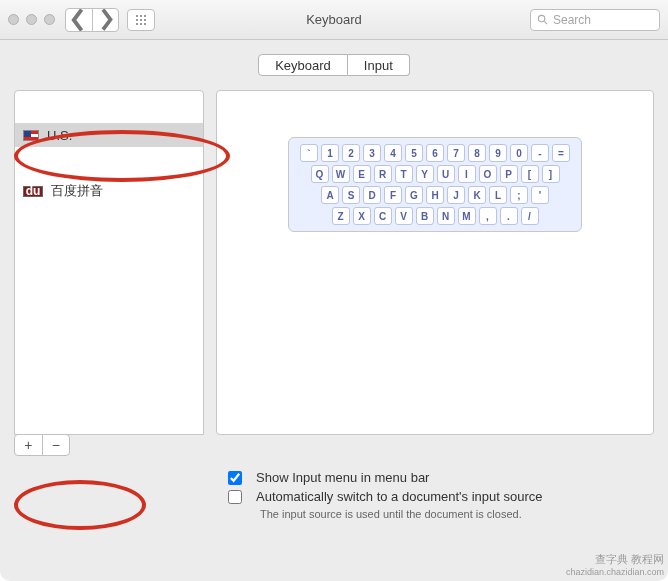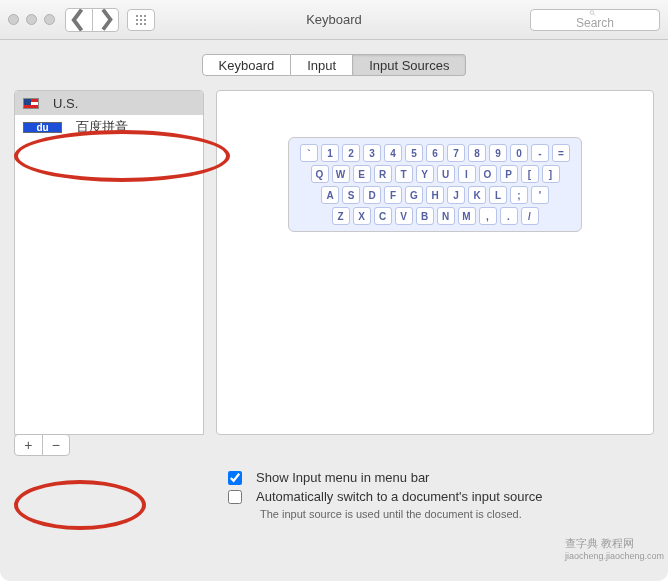--- a/index.html
+++ b/index.html
@@ -65,21 +65,21 @@
   text-align: center;
   font-size: 13px; color: #505050;
   pointer-events: none;
 }
 .search {
   margin-left: auto;
   width: 130px; height: 22px;
   border: 1px solid #c0c0c0; border-radius: 4px;
   background: #fff;
   display: flex; align-items: center; padding: 0 6px;
-  color: #a5a5a5; font-size: 12px; flex-direction: column;
+  color: #a5a5a5; font-size: 12px;
 }
 .search svg { width: 11px; height: 11px; margin-right: 5px; }
 
 .content {
   padding: 14px 14px 10px 14px;
   position: relative;
 }
 .tabs {
   display: flex; justify-content: center;
 }
@@ -105,38 +105,39 @@
 .sidebar {
   width: 190px;
   height: 345px;
   background: #fff;
   border: 1px solid #c6c6c6;
   border-radius: 4px 4px 0 0;
   overflow: hidden;
 }
 .side-item {
   display: flex; align-items: center;
-  padding: 4px 8px; gap: 14px;
+  padding: 4px 8px; gap: 8px;
   font-size: 13px; color: #333;
   height: 24px;
+  margin-top: 32px;
 }
 .side-item.selected { background: #d6d6d6; }
 .flag-us {
   width: 16px; height: 11px;
   background: linear-gradient(#d22 0 33%, #fff 33% 66%, #d22 66% 100%);
   position: relative;
   border: 0.5px solid #888;
 }
 .flag-us::before {
   content: ""; position: absolute; left: 0; top: 0; width: 7px; height: 6px; background: #224488;
 }
 .flag-du {
-  width: 39px; height: 11px;
-  background: #1d4ed8; color: #fff;
-  font-size: 10px; font-weight: bold;
+  width: 20px; height: 11px;
+  background: #7f1d1d; color: #fff;
+  font-size: 12px; font-weight: bold;
   display: flex; align-items: center; justify-content: center;
   border: 0.5px solid #666;
 }
 .flag-hw {
   width: 16px; height: 11px;
   background: linear-gradient(#fff 0 25%, #d22 25% 50%, #224488 50% 75%, #d22 75% 100%);
   border: 0.5px solid #888;
 }
 .plusminus {
   width: 56px; height: 22px;
@@ -193,22 +194,22 @@
 .oval {
   position: absolute;
   border: 4px solid #d03020;
   border-radius: 50%;
   pointer-events: none;
 }
 .oval1 { left: 14px; top: 90px; width: 216px; height: 52px; }
 .oval2 { left: 14px; top: 440px; width: 132px; height: 50px; }
 
 .watermark {
-  position: absolute; right: 4px; bottom: 20px;
-  font-size: 11px; color: rgba(120,120,120,0.7);
+  position: absolute; right: 4px; bottom: 4px;
+  text-align: right; font-size: 11px; color: rgba(120,120,120,0.7);
 }
 .watermark .small { font-size: 9px; display:block; }
 </style>
 </head>
 <body>
 
 <div class="window">
   <div class="titlebar">
     <div class="traffic">
       <div></div>
@@ -250,23 +251,20 @@
     </div>
   </div>
 
   <div class="content">
     <div class="tabs">
       <div class="tab">
           <span>Keyboard</span>
         </div>
       <div class="tab">
           <span>Input</span>
-        </div>
-      <div class="tab active">
-          <span>Input Sources</span>
         </div>
     </div>
 
     <div class="panel-area">
       <div>
         <div class="sidebar">
           <div class="side-item selected">
             <div class="flag-us"></div>
             <span>U.S.</span>
           </div>
@@ -356,15 +354,15 @@
       </div>
       <div class="hint">The input source is used until the document is closed.</div>
     </div>
 
     <div class="oval oval1"></div>
     <div class="oval oval2"></div>
   </div>
 
   <div class="watermark">
     <span>查字典 教程网</span>
-    <span class="small">jiaocheng.jiaocheng.com</span>
+    <span class="small">chazidian.chazidian.com</span>
   </div>
 </div>
 
 </body></html>

